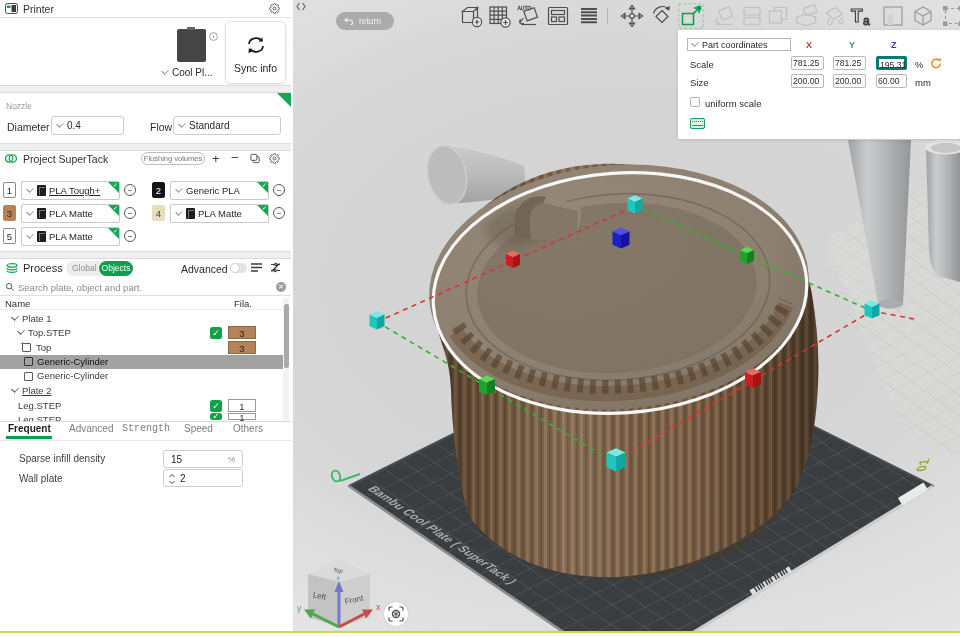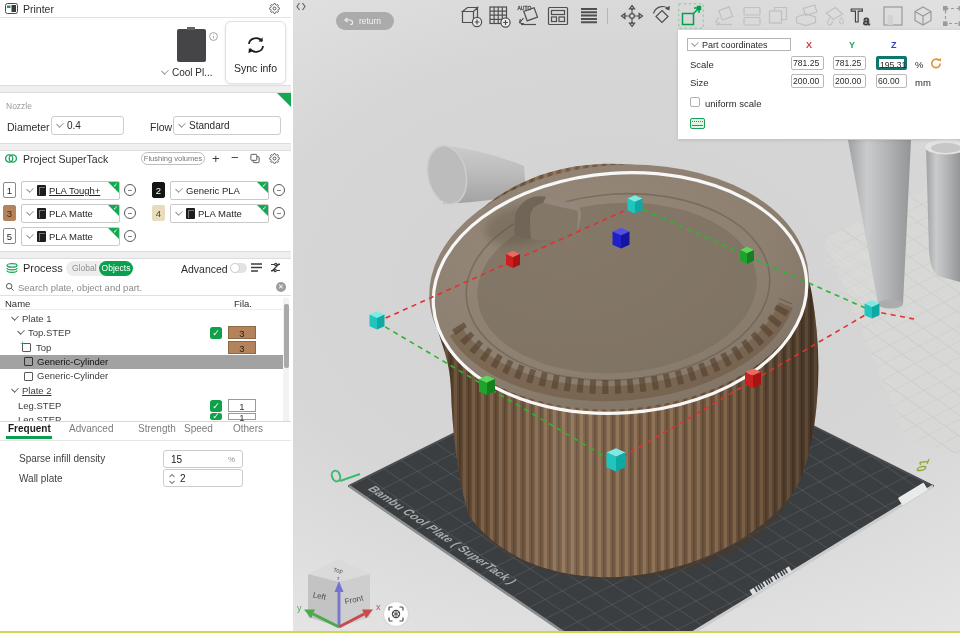--- a/index.html
+++ b/index.html
@@ -170,21 +170,21 @@
   <div class="checkbox" style="left:210px;top:400px;">✓</div>
   <div class="badge" style="left:228px;top:399px;background:#fff;border-color:#9a9a9a;color:#333;">1</div>
   <div class="abs treetxt" style="left:18px;top:414px;">Leg.STEP</div>
   <div class="checkbox" style="left:210px;top:413px;height:7px;line-height:7px;">✓</div>
   <div class="badge" style="left:228px;top:413px;background:#fff;border-color:#9a9a9a;color:#333;height:7px;line-height:7px;">1</div>
 
   <div class="abs" style="left:0;top:421px;width:291px;height:216px;background:#fff;border-top:1px solid #d8d8d8"></div>
   <div class="tab" style="left:8px;color:#1c1c1c;font-weight:bold;">Frequent</div>
   <div class="abs" style="left:6px;top:436px;width:46px;height:2.5px;background:#0ba04e;"></div>
   <div class="tab" style="left:69px;">Advanced</div>
-  <div class="tab" style="left:138px;">Strength</div>
+  <div class="tab" style="left:122px;font-family:Liberation Mono, monospace;">Strength</div>
   <div class="tab" style="left:184px;">Speed</div>
   <div class="tab" style="left:233px;">Others</div>
   <div class="abs" style="left:0;top:440px;width:291px;height:1px;background:#e6e6e6"></div>
 
   <div class="abs" style="left:19px;top:453px;font-size:10px;color:#3f3f3f;">Sparse infill density</div>
   <div class="inputbox" style="left:163px;top:450px;width:80px;height:18px;font-size:10px;color:#222;line-height:17px;"><span style="margin-left:7px;">15</span><span style="position:absolute;right:7px;color:#8e8e8e;font-size:8px;">%</span></div>
   <div class="abs" style="left:19px;top:473px;font-size:10px;color:#3f3f3f;">Wall plate</div>
   <div class="inputbox" style="left:163px;top:469px;width:80px;height:18px;font-size:10px;color:#222;line-height:17px;"><svg style="position:absolute;left:4px;top:3px" width="8" height="12" viewBox="0 0 8 12" fill="none" stroke="#8a8a8a" stroke-width="1.1">
         <path d="M1.5 4L4 1.5L6.5 4"></path>
         <path d="M1.5 8L4 10.5L6.5 8"></path>

